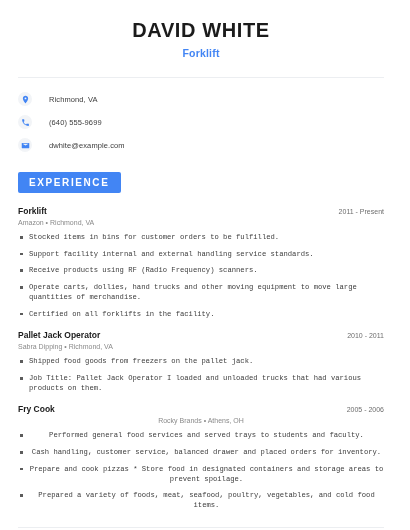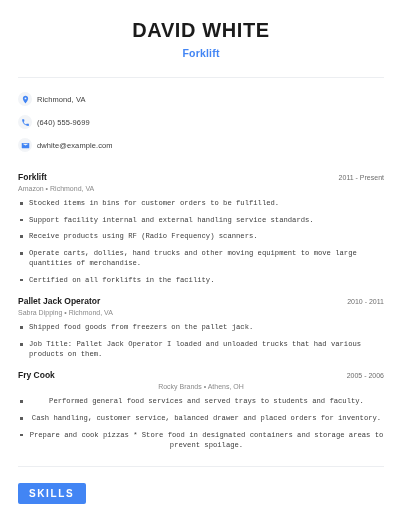--- a/index.html
+++ b/index.html
@@ -55,21 +55,21 @@
   .contact-list {
     margin-top: 14px;
     display: flex;
     flex-direction: column;
     gap: 9px;
   }
 
   .contact-row {
     display: flex;
     align-items: center;
-    gap: 5px;
+    gap: 17px;
     height: 14px;
   }
 
   .contact-icon {
     width: 14px;
     height: 14px;
     border-radius: 50%;
     background: #f2f4f7;
     display: flex;
     align-items: center;
@@ -203,20 +203,21 @@
         <svg width="9" height="9" viewBox="0 0 24 24" fill="#4285f4" aria-hidden="true">
           <path d="M3 5h18c.6 0 1 .4 1 1v12c0 .6-.4 1-1 1H3c-.6 0-1-.4-1-1V6c0-.6.4-1 1-1zm9 7.2L20 7H4l8 5.2z"></path>
         </svg>
       </span>
       <span class="contact-text">dwhite@example.com</span>
     </div>
 
   </div>
 
   <div class="section">
+    <span class="section-badge">EXPERIENCE</span>
 
     <div class="jobs">
 
       <div class="job">
         <div class="job-head">
           <span class="job-role">Forklift</span>
           <span class="job-dates">2011 - Present</span>
         </div>
         <div class="job-meta">Amazon • Richmond, VA</div>
         <ul class="bullets">
@@ -243,20 +244,21 @@
       <div class="job">
         <div class="job-head">
           <span class="job-role">Fry Cook</span>
           <span class="job-dates">2005 - 2006</span>
         </div>
         <div class="job-meta">Rocky Brands • Athens, OH</div>
         <ul class="bullets">
           <li>Performed general food services and served trays to students and faculty.</li>
           <li>Cash handling, customer service, balanced drawer and placed orders for inventory.</li>
           <li>Prepare and cook pizzas * Store food in designated containers and storage areas to prevent spoilage.</li>
+          <li>Prepared a variety of foods, meat, seafood, poultry, vegetables, and cold food items.</li>
         </ul>
       </div>
 
     </div>
   </div>
 
   <div class="skills-divider"></div>
 
   <div class="skills-section">
     <span class="section-badge">SKILLS</span>

